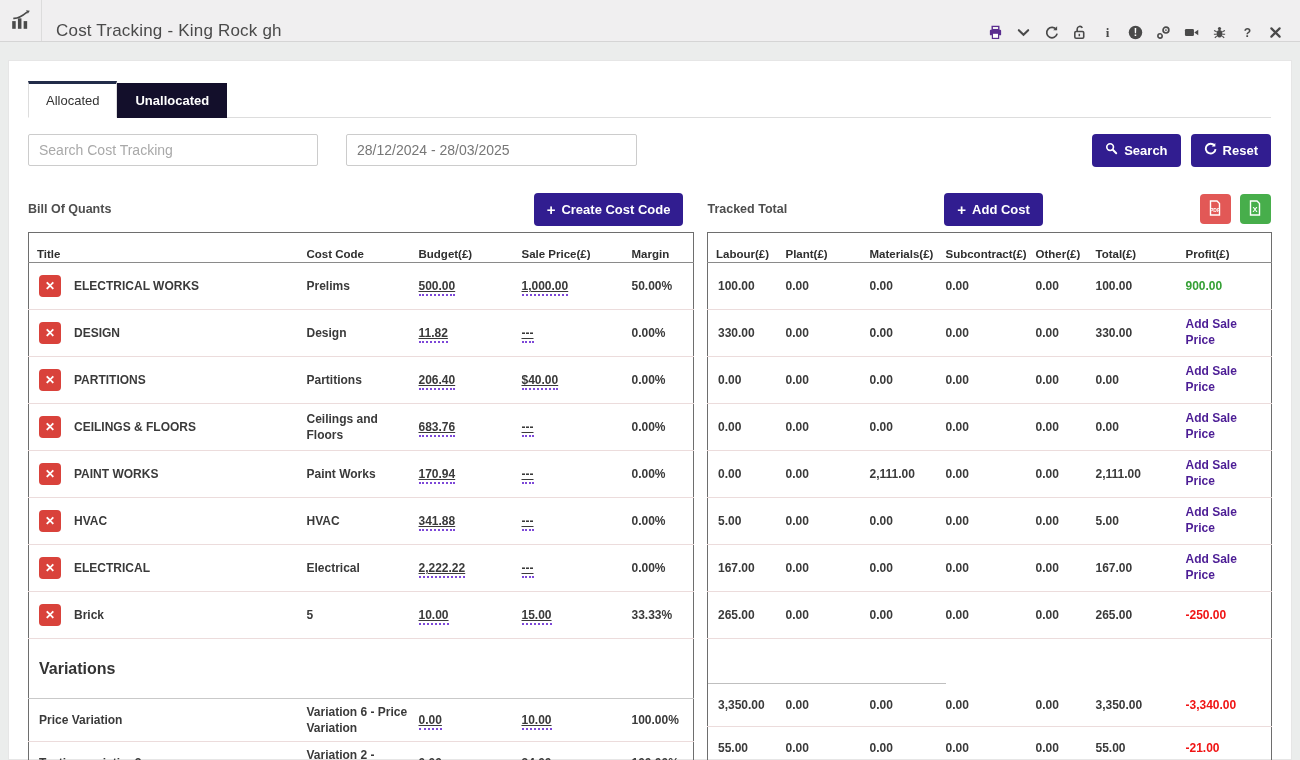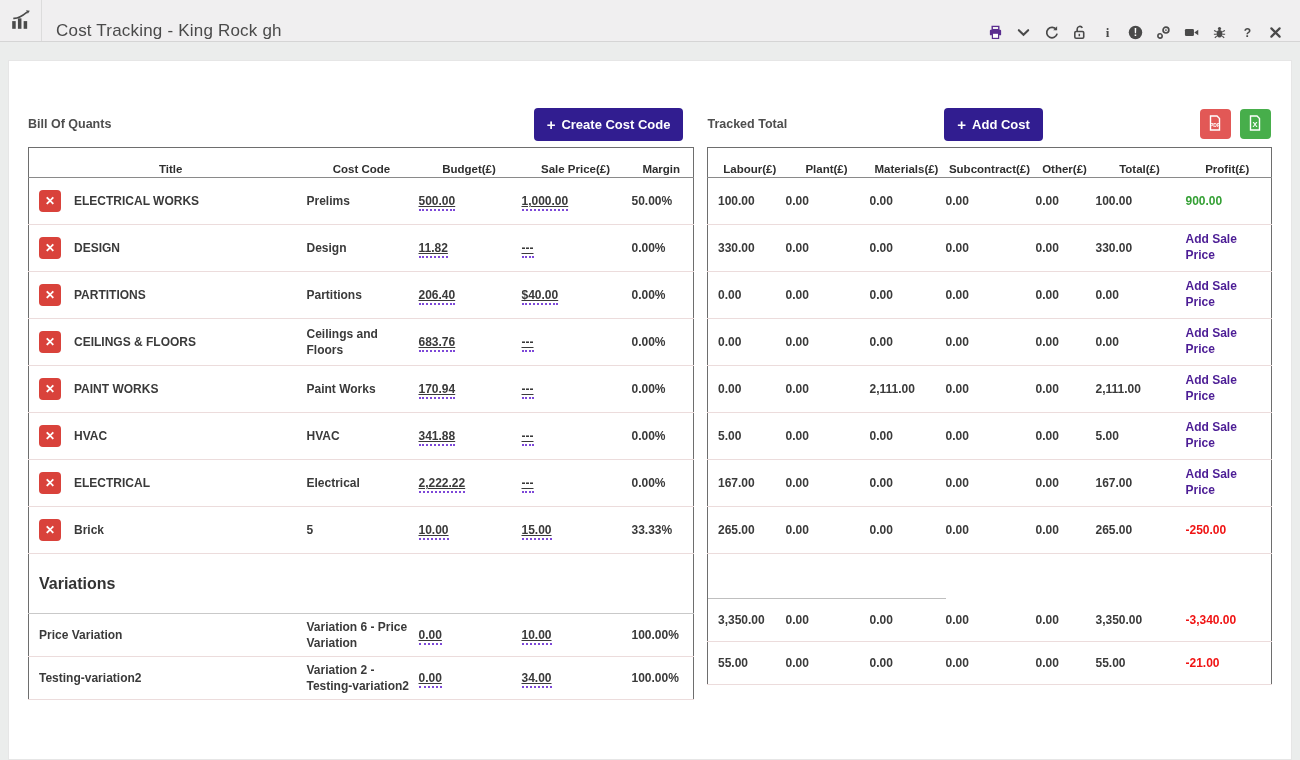--- a/index.html
+++ b/index.html
@@ -57,21 +57,21 @@
   .icon-btn.pdf { background:#e25856; }
   .icon-btn.xls { background:#47ae4b; margin-left:9px; }
 
   
   .tables { display:flex; margin-top:6px; }
   .tbl-left { width:665px; }
   .tbl-gap { width:15px; }
   .tbl-right { width:564px; }
   table { border-collapse:collapse; table-layout:fixed; width:100%;
     border-left:1px solid #6e6e6e; border-right:1px solid #6e6e6e; border-top:1px solid #6e6e6e; }
-  th { font-size:11.5px; font-weight:bold; color:#2f2f2f; text-align:center; height:30px;
+  th { font-size:11.5px; font-weight:bold; color:#2f2f2f; text-align:left; height:30px;
     border-bottom:1px solid #8a8a8a; padding:12px 2px 0 0; white-space:nowrap; overflow:visible; }
   th.first { padding-left:8px; }
   td { font-size:12px; font-weight:bold; color:#3a3a3a; height:47px; vertical-align:middle;
     border-bottom:1px solid #ecdcdc; padding:0 4px 0 0; }
   td.first { padding-left:10px; }
   .title-cell { display:flex; align-items:center; gap:13px; }
   .del-btn { width:22px; height:22px; background:#d9423b; border:none; border-radius:4px;
     color:#fff; font-weight:bold; font-size:12px; line-height:1; cursor:pointer; flex:0 0 22px; }
   .editable { text-decoration:underline; border-bottom:2px dotted #7d48d8; padding-bottom:1px; cursor:pointer; }
   .variations-row td { font-size:16px; color:#333; height:60px; border-bottom:1px solid #c9c9c9; }
@@ -163,21 +163,48 @@
       <span class="tb-icon">
         <svg viewBox="0 0 16 16">
           <path d="M3.6 3.6l8.8 8.8M12.4 3.6l-8.8 8.8" stroke="#4a4a4a" stroke-width="2.3" stroke-linecap="round"></path>
         </svg>
       </span>
     </div>
 </div>
 
 <div class="panel">
 
-
+  <div class="tabbar">
+    <div class="tab active">Allocated</div>
+    <div class="tab dark">Unallocated</div>
+  </div>
+
+  <div class="filters">
+    <input id="search-input" class="txt-input" type="text" placeholder="Search Cost Tracking" style="">
+    <input id="date-input" class="txt-input" type="text" value="28/12/2024 - 28/03/2025" style="">
+    <div class="grow"></div>
+    <button class="btn">
+      <span>
+        <svg viewBox="0 0 16 16">
+            <circle cx="6.3" cy="6.3" r="4.1" fill="none" stroke="#fff" stroke-width="2"></circle>
+            <path d="M9.6 9.6l4.2 4.2" stroke="#fff" stroke-width="2.4" stroke-linecap="round"></path>
+          </svg>
+      </span>
+      <span>Search</span>
+    </button>
+    <button class="btn">
+      <span>
+        <svg viewBox="0 0 16 16">
+            <path d="M13 4.5 A6 6 0 1 0 14.2 8.8" fill="none" stroke="#fff" stroke-width="2.3"></path>
+            <path d="M13.9 1.2 v4.4 h-4.4 z" fill="#fff"></path>
+          </svg>
+      </span>
+      <span>Reset</span>
+    </button>
+  </div>
 
   <div class="sections">
     <div class="sec-left">
       <span class="sec-label">Bill Of Quants</span>
       <button class="btn">
         <span class="plus">+</span>
         <span>Create Cost Code</span>
       </button>
     </div>
     <div class="sec-gap"></div>

